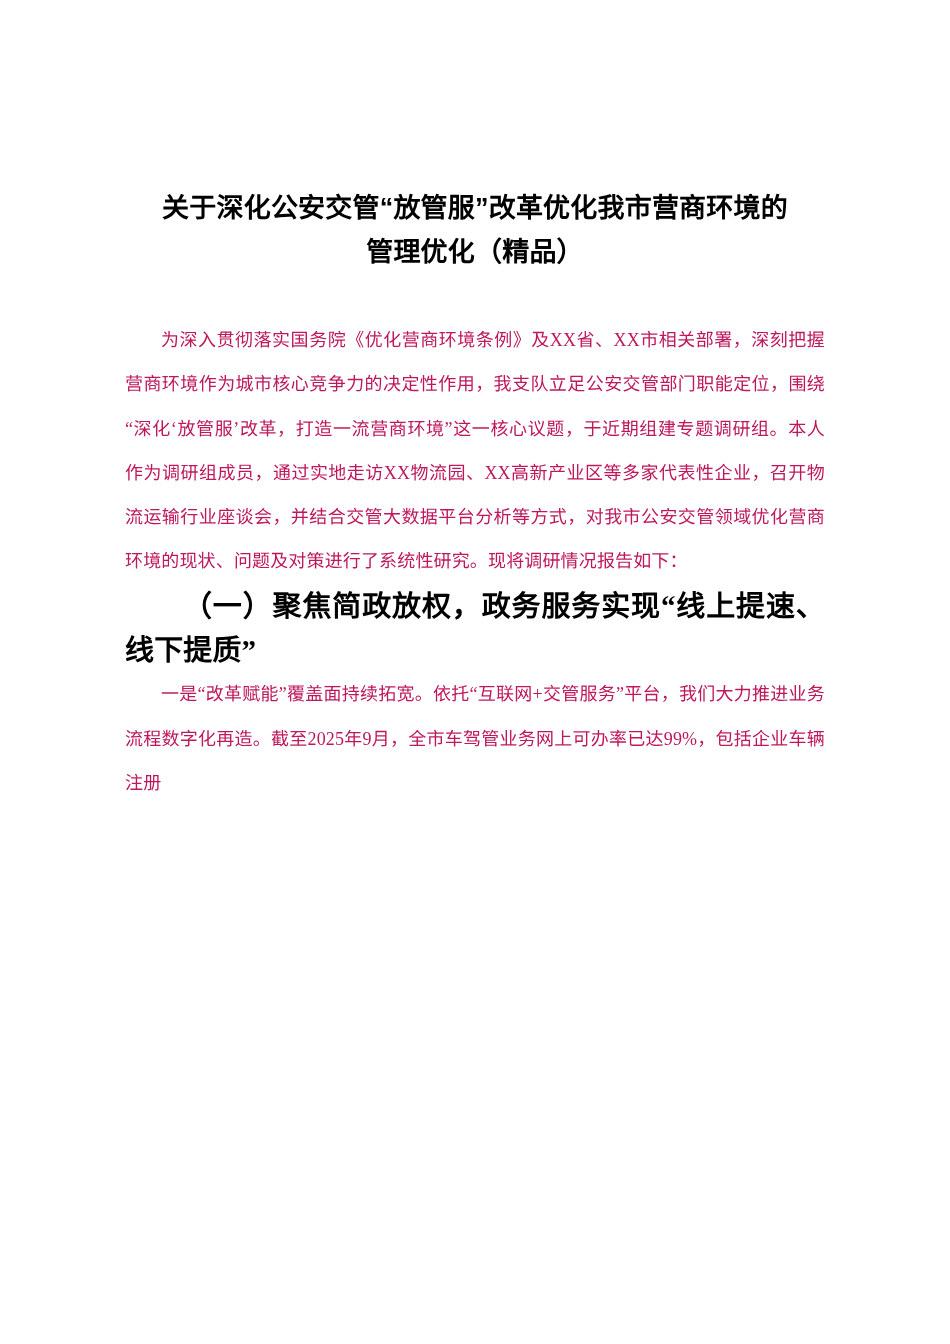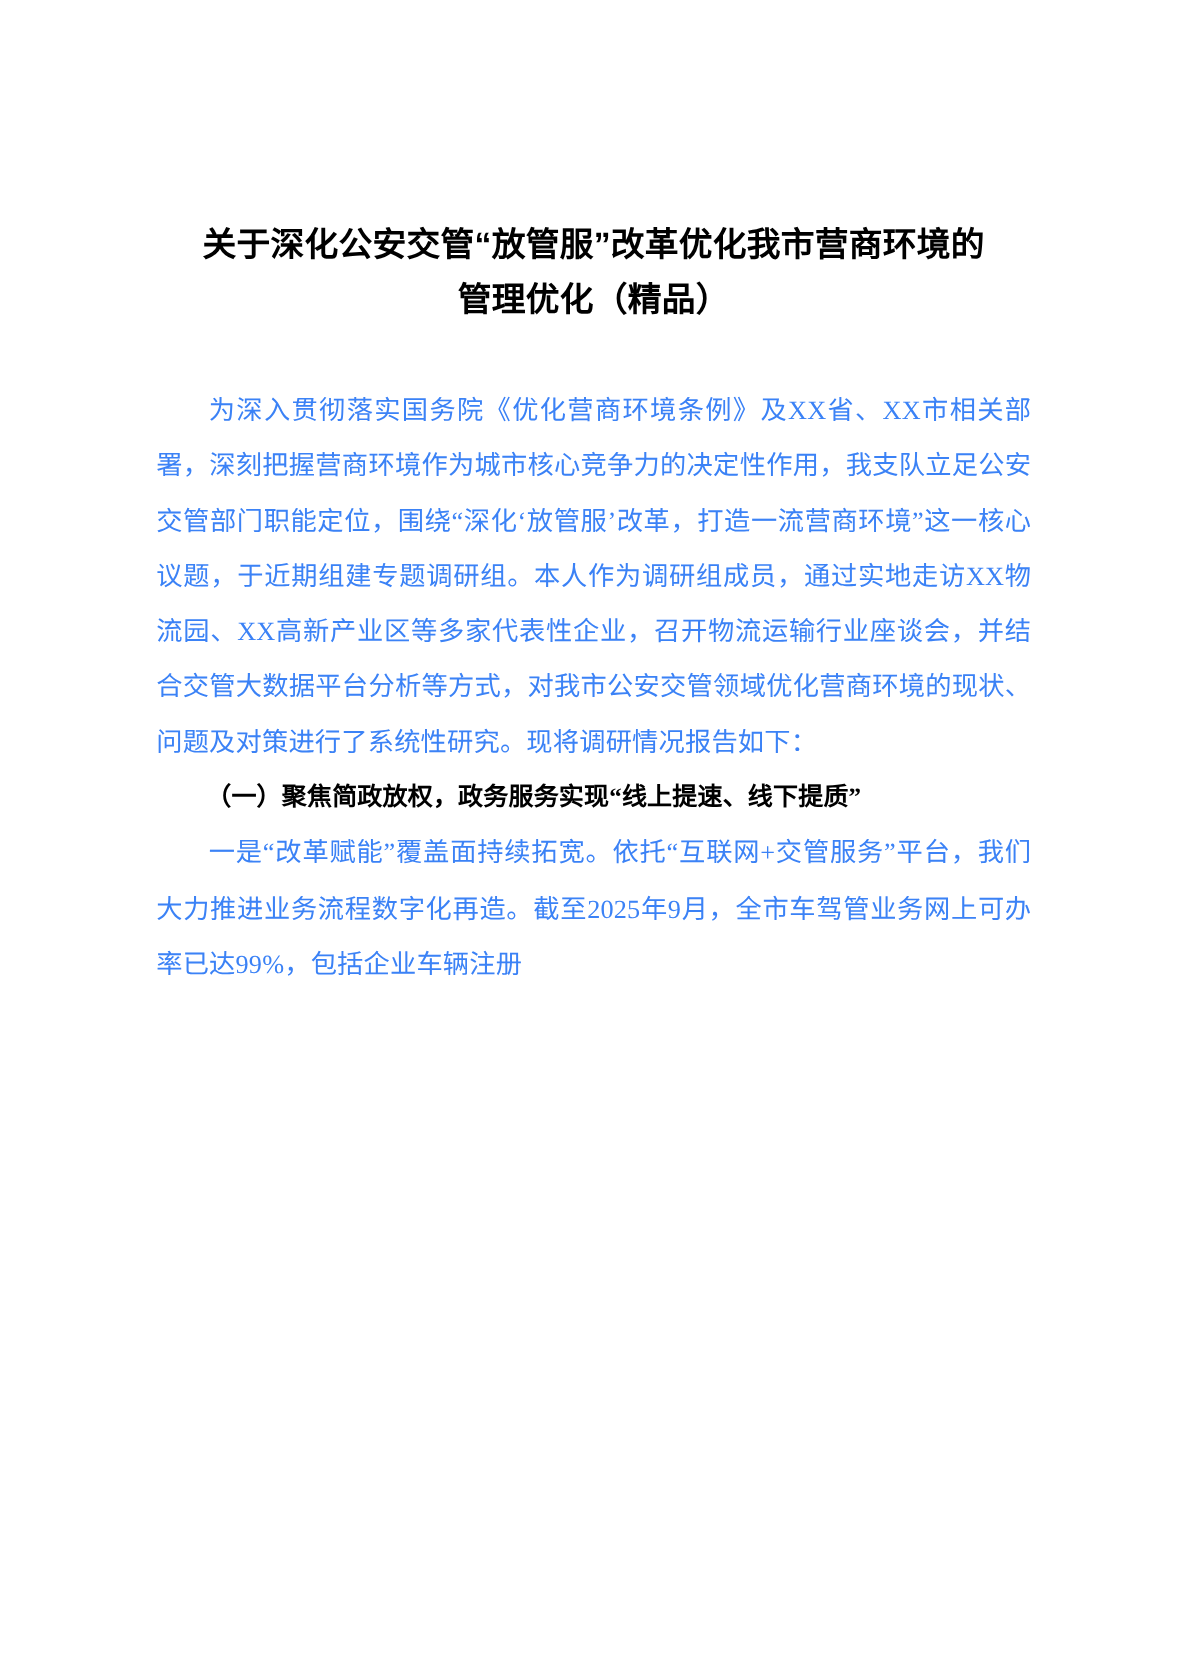--- a/index.html
+++ b/index.html
@@ -18,21 +18,21 @@
     width: 950px;
     height: 1344px;
     margin: 0 auto;
     background: #ffffff;
     overflow: hidden;
     box-sizing: border-box;
   }
   #content {
     position: absolute;
     left: 125px;
-    top: 0;
+    top: 12px;
     width: 700px;
   }
 
   
   .doc-title {
     margin: 0;
     padding: 0;
     font-family: "Liberation Sans", "DejaVu Sans", sans-serif;
     font-weight: 700;
     font-size: 27px;
@@ -40,26 +40,26 @@
     letter-spacing: 0.2px;
     text-align: center;
     color: #000000;
     padding-top: 174px;
   }
 
   
   .para {
     margin: 0;
     padding: 0;
-    font-size: 21px;
+    font-size: 18px;
     line-height: 44.3px;
     text-align: justify;
     text-justify: inter-ideograph;
     text-indent: 2em;
-    color: #3b82f6;
+    color: #be185d;
     letter-spacing: 0.15px;
   }
   .para.first-body {
     margin-top: 44px;
   }
 
   
   .heading-1 {
     margin: 0;
     padding: 0;
@@ -70,21 +70,21 @@
     text-indent: 2em;
     text-align: left;
     color: #000000;
     letter-spacing: 0.2px;
   }
 
   
   .heading-2 {
     margin: 0;
     padding: 0;
-    font-size: 20px;
+    font-size: 29px;
     line-height: 44.3px;
     text-indent: 2em;
     text-align: justify;
     text-justify: inter-ideograph;
     color: #000000;
     letter-spacing: 0.15px;
   }
 </style>
 </head>
 <body>

